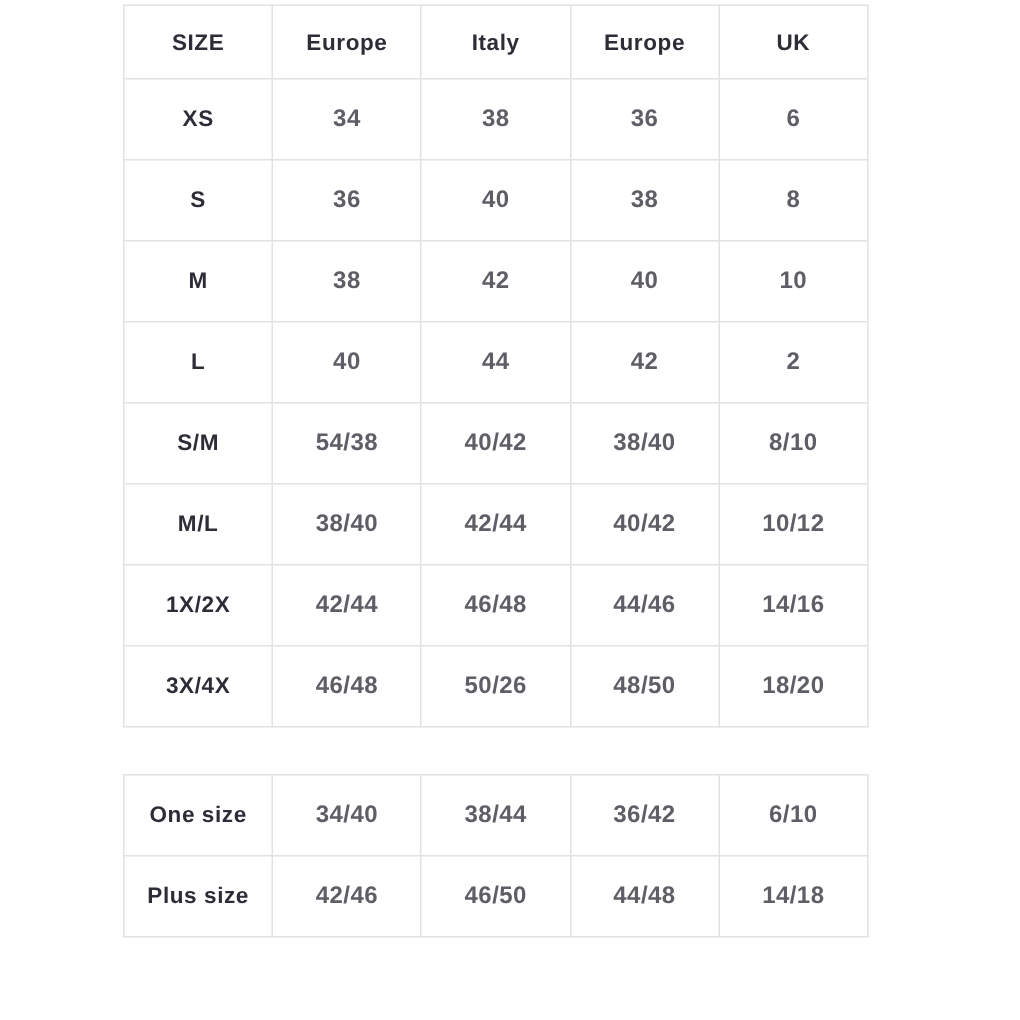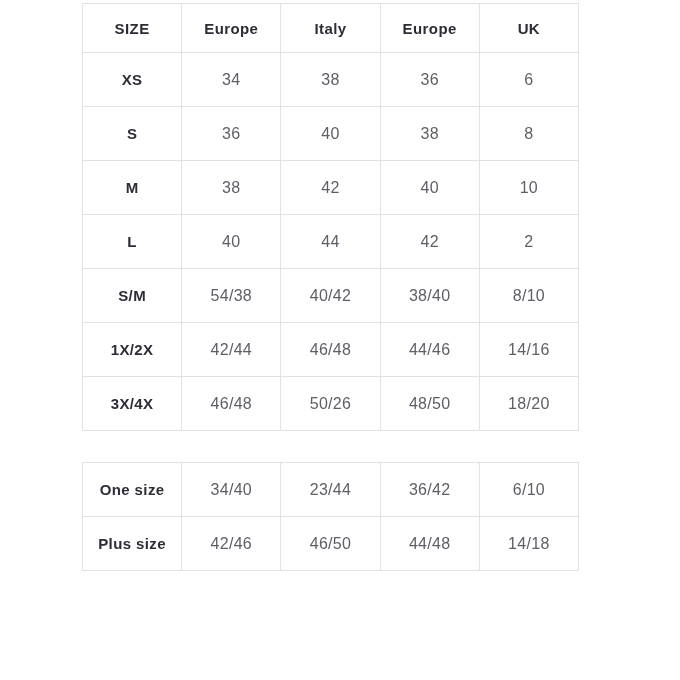--- a/index.html
+++ b/index.html
@@ -40,21 +40,21 @@
     height: 53px;
   }
   td.lbl {
     font-size: 15px;
     font-weight: 700;
     letter-spacing: 0.4px;
     color: #2d2d37;
   }
   td.val {
     font-size: 16px;
-    font-weight: 400;
+    font-weight: 700;
     letter-spacing: 0.3px;
     color: #5e5e66;
   }
   table.second {
     margin-top: 31px;
     border-radius: 15px;
   }
 </style>
 </head>
 <body>
@@ -101,20 +101,27 @@
         <td class="val">2</td>
       </tr>
       <tr>
         <td class="lbl">S/M</td>
         <td class="val">54/38</td>
         <td class="val">40/42</td>
         <td class="val">38/40</td>
         <td class="val">8/10</td>
       </tr>
       <tr>
+        <td class="lbl">M/L</td>
+        <td class="val">38/40</td>
+        <td class="val">42/44</td>
+        <td class="val">40/42</td>
+        <td class="val">10/12</td>
+      </tr>
+      <tr>
         <td class="lbl">1X/2X</td>
         <td class="val">42/44</td>
         <td class="val">46/48</td>
         <td class="val">44/46</td>
         <td class="val">14/16</td>
       </tr>
       <tr>
         <td class="lbl">3X/4X</td>
         <td class="val">46/48</td>
         <td class="val">50/26</td>
@@ -122,21 +129,21 @@
         <td class="val">18/20</td>
       </tr>
     </tbody>
   </table>
 
   <table class="size-table second">
     <tbody>
       <tr>
         <td class="lbl">One size</td>
         <td class="val">34/40</td>
-        <td class="val">23/44</td>
+        <td class="val">38/44</td>
         <td class="val">36/42</td>
         <td class="val">6/10</td>
       </tr>
       <tr>
         <td class="lbl">Plus size</td>
         <td class="val">42/46</td>
         <td class="val">46/50</td>
         <td class="val">44/48</td>
         <td class="val">14/18</td>
       </tr>

